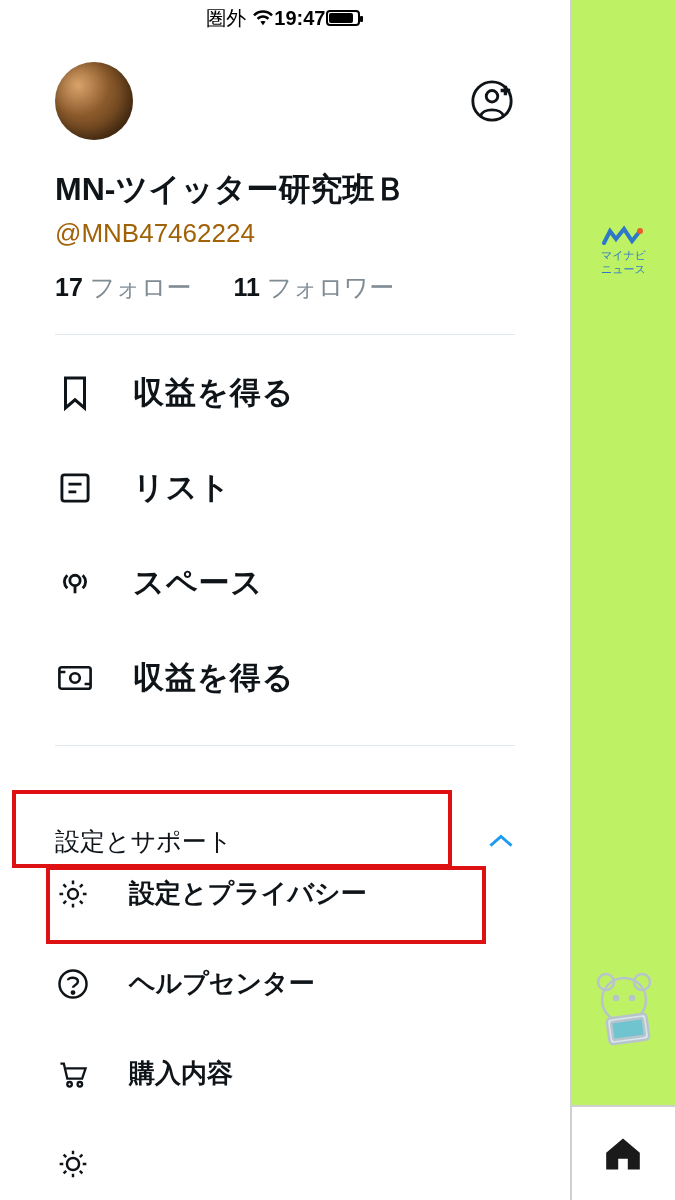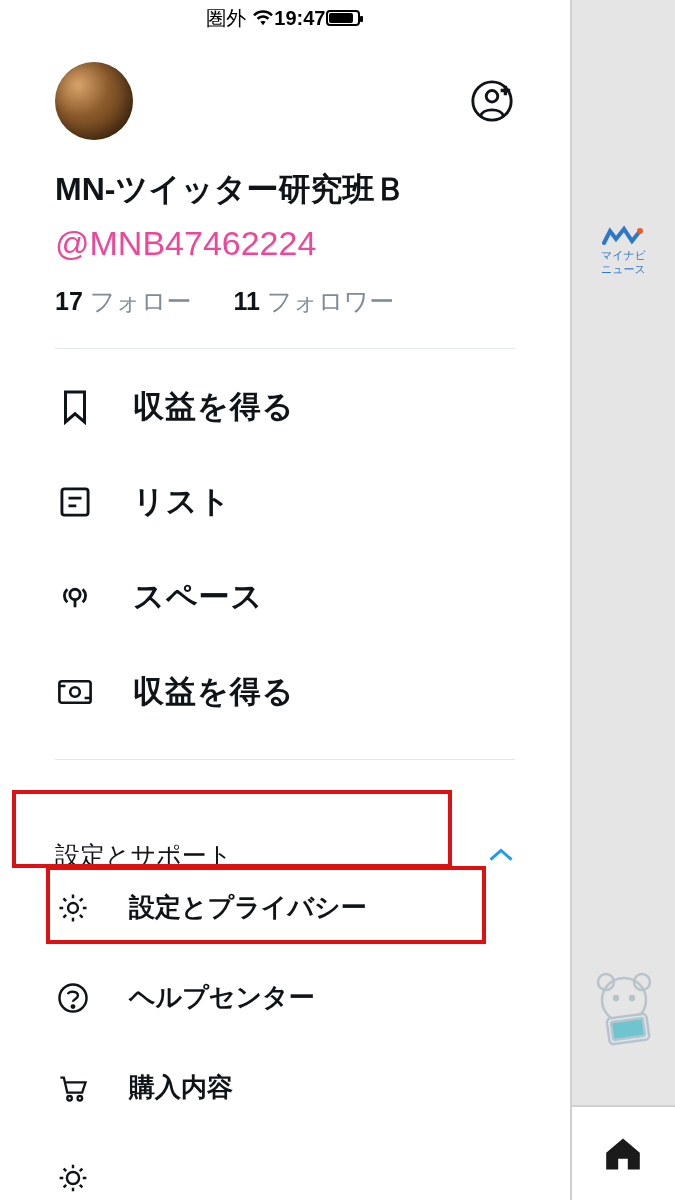--- a/index.html
+++ b/index.html
@@ -1,32 +1,32 @@
 <!DOCTYPE html>
 <html><head>
 <meta charset="utf-8">
 <style>
   * { box-sizing: border-box; margin: 0; padding: 0; }
   html, body { width: 675px; height: 1200px; font-family: -apple-system, "Hiragino Sans", sans-serif; background: #fff; overflow: hidden; }
   .screen { width: 675px; height: 1200px; position: relative; display: flex; }
   .drawer { width: 580px; height: 100%; background: #fff; position: relative; }
-  .side { width: 107px; height: 100%; background: #e5e5e5; border-left: 2px solid #d0d0d0; position: relative; }
+  .side { width: 107px; height: 100%; background: #bef264; border-left: 2px solid #d0d0d0; position: relative; }
 
   .status-bar { height: 36px; display: flex; align-items: center; justify-content: center; padding: 0 10px 0 6px; font-size: 20px; font-weight: 500; }
   .status-left { display: flex; align-items: center; gap: 6px; }
   .status-right { display:flex; align-items:center; }
   .battery { width: 34px; height: 16px; border: 2px solid #000; border-radius: 4px; position: relative; display:inline-block; }
   .battery::after { content:""; position:absolute; right:-5px; top:4px; width:3px; height:6px; background:#000; border-radius:1px; }
   .battery-fill { position:absolute; left:1px; top:1px; bottom:1px; width: 80%; background:#000; border-radius:2px; }
 
   .profile { padding: 26px 55px 0 55px; }
   .profile-top { display:flex; justify-content: space-between; align-items:center; }
   .avatar { width: 78px; height: 78px; border-radius: 50%; background: radial-gradient(circle at 30% 30%, #d9a36b 0%, #8b5a2b 40%, #4a2c10 100%); box-shadow: inset -5px -5px 15px rgba(0,0,0,.4); }
   .display-name { font-size: 32px; font-weight: 800; margin-top: 28px; color:#0f1419; }
-  .handle { font-size: 34px; color: #ec4899; margin-top: 12px; }
+  .handle { font-size: 26px; color: #a16207; margin-top: 6px; }
   .follow-row { margin-top: 22px; font-size: 25px; color:#7f8c94; }
   .follow-row .num { color:#0f1419; font-weight:600; }
   .follow-row .gap { display:inline-block; width: 28px; }
 
   .divider { height:1px; background:#e1e8ed; margin: 30px 55px 0 55px; }
 
   .menu { padding: 10px 0 0 0; }
   .menu-item { display:flex; align-items:center; height: 95px; padding: 0 55px; }
   .menu-icon { width: 40px; height: 40px; display:flex; align-items:center; justify-content:center; flex-shrink:0; }
   .menu-label { font-size: 31px; font-weight: 800; margin-left: 38px; color:#0f1419; letter-spacing: 1px; }

